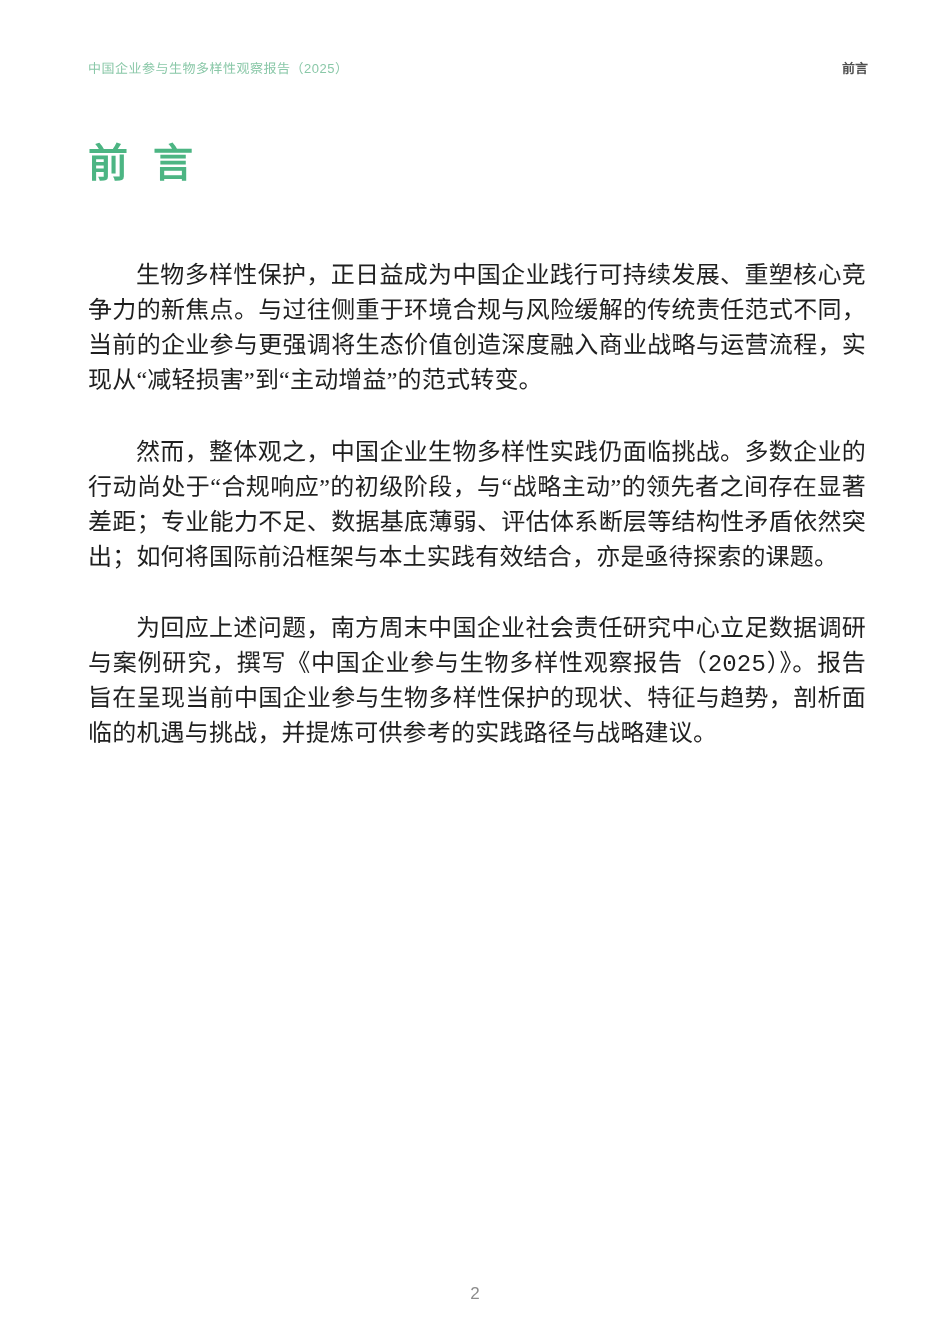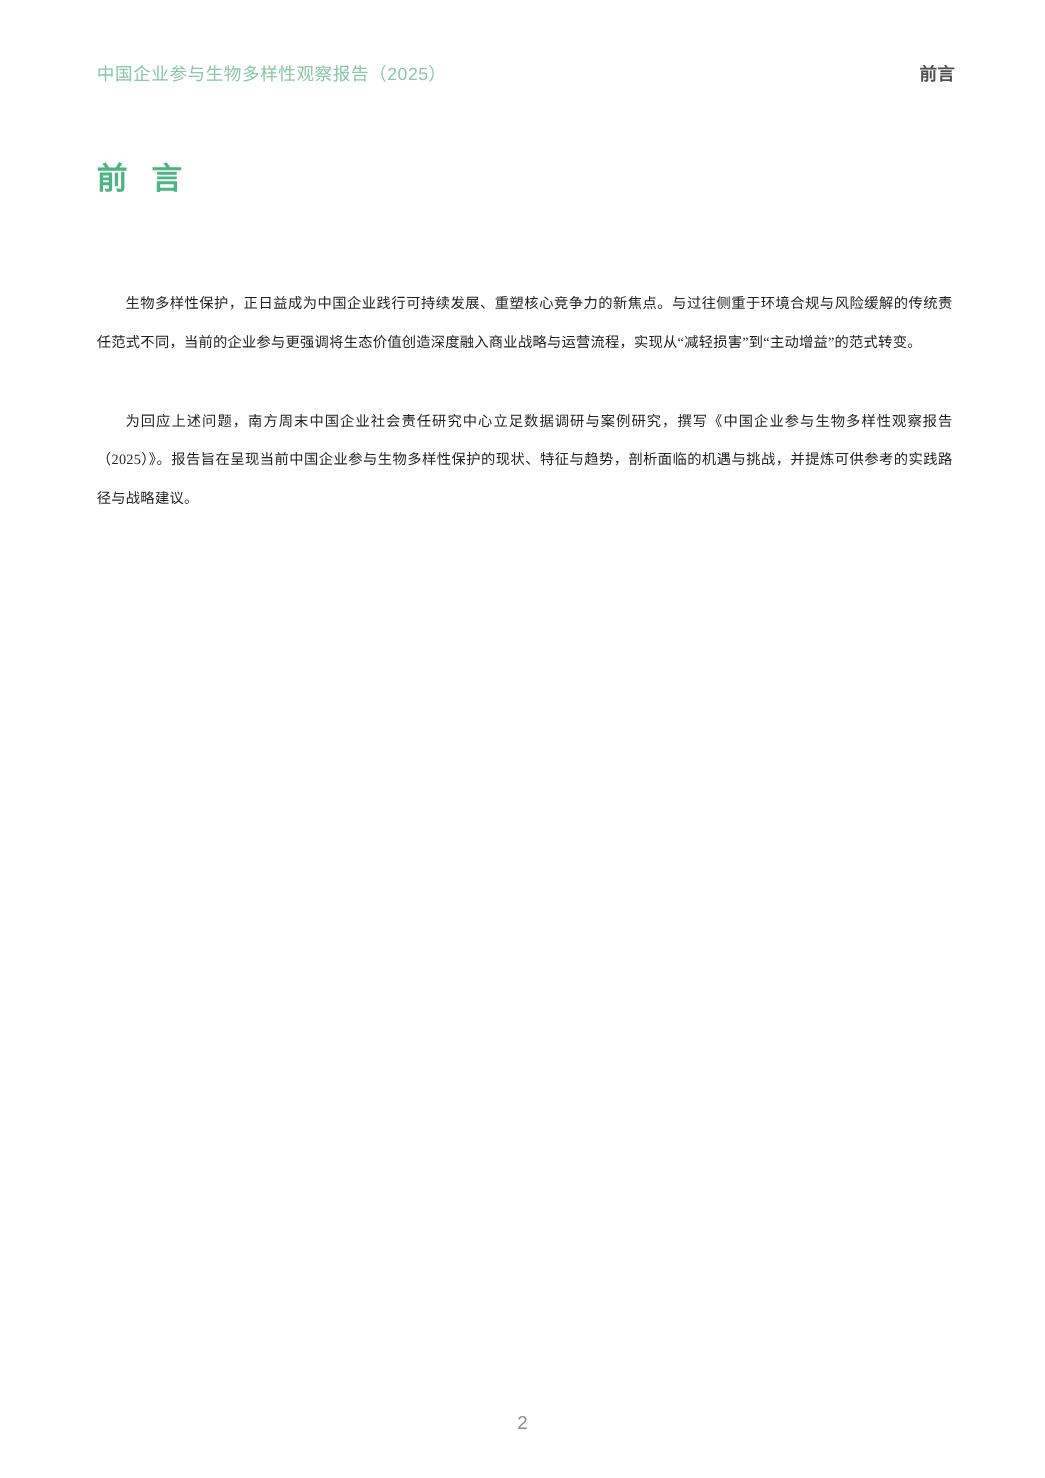--- a/index.html
+++ b/index.html
@@ -19,61 +19,61 @@
   
   .page-header {
     position: absolute;
     top: 58px;
     left: 88px;
     right: 82px;
     display: flex;
     justify-content: space-between;
     align-items: baseline;
     font-family: "Liberation Sans", "DejaVu Sans", sans-serif;
-    font-size: 16px;
+    font-size: 13px;
     line-height: 22px;
   }
   .header-title {
     color: var(--header-green, #8ac8a8);
     letter-spacing: 0.5px;
   }
   .header-section {
     color: var(--header-gray, #4f4f4f);
     font-weight: bold;
   }
   
   .chapter-title {
     position: absolute;
     top: 140px;
     left: 88px;
     font-family: "Liberation Sans", "DejaVu Sans", sans-serif;
-    font-size: 28px;
+    font-size: 40px;
     line-height: 46px;
     font-weight: 700;
     color: var(--accent-green, #4cb583);
     letter-spacing: 2px;
     word-spacing: 10px;
   }
   
   .content {
     position: absolute;
     top: 258px;
     left: 88px;
     right: 84px;
   }
   .content p {
-    font-size: 13px;
+    font-size: 24px;
     line-height: 35px;
     color: var(--body-text, #1f1f1f);
     text-align: justify;
     text-indent: 2em;
     margin-bottom: 37px;
     letter-spacing: 0.2px;
   }
-  .content p:last-child { margin-bottom: 0; }
+  .content p:last-child { margin-bottom: 0; font-family: Liberation Mono, monospace; }
   
   .page-number {
     position: absolute;
     top: 1284px;
     left: 0;
     width: 100%;
     text-align: center;
     font-family: "Liberation Sans", "DejaVu Sans", sans-serif;
     font-size: 17px;
     color: var(--page-number-gray, #8c8c8c);
@@ -86,18 +86,19 @@
 
   <div class="page-header">
     <span class="header-title">中国企业参与生物多样性观察报告（2025）</span>
     <span class="header-section">前言</span>
   </div>
 
   <h1 class="chapter-title">前 言</h1>
 
   <main class="content">
     <p>生物多样性保护，正日益成为中国企业践行可持续发展、重塑核心竞争力的新焦点。与过往侧重于环境合规与风险缓解的传统责任范式不同，当前的企业参与更强调将生态价值创造深度融入商业战略与运营流程，实现从“减轻损害”到“主动增益”的范式转变。</p>
+    <p>然而，整体观之，中国企业生物多样性实践仍面临挑战。多数企业的行动尚处于“合规响应”的初级阶段，与“战略主动”的领先者之间存在显著差距；专业能力不足、数据基底薄弱、评估体系断层等结构性矛盾依然突出；如何将国际前沿框架与本土实践有效结合，亦是亟待探索的课题。</p>
     <p>为回应上述问题，南方周末中国企业社会责任研究中心立足数据调研与案例研究，撰写《中国企业参与生物多样性观察报告（2025）》。报告旨在呈现当前中国企业参与生物多样性保护的现状、特征与趋势，剖析面临的机遇与挑战，并提炼可供参考的实践路径与战略建议。</p>
   </main>
 
   <div class="page-number">2</div>
 
 </div>
 
 </body></html>

